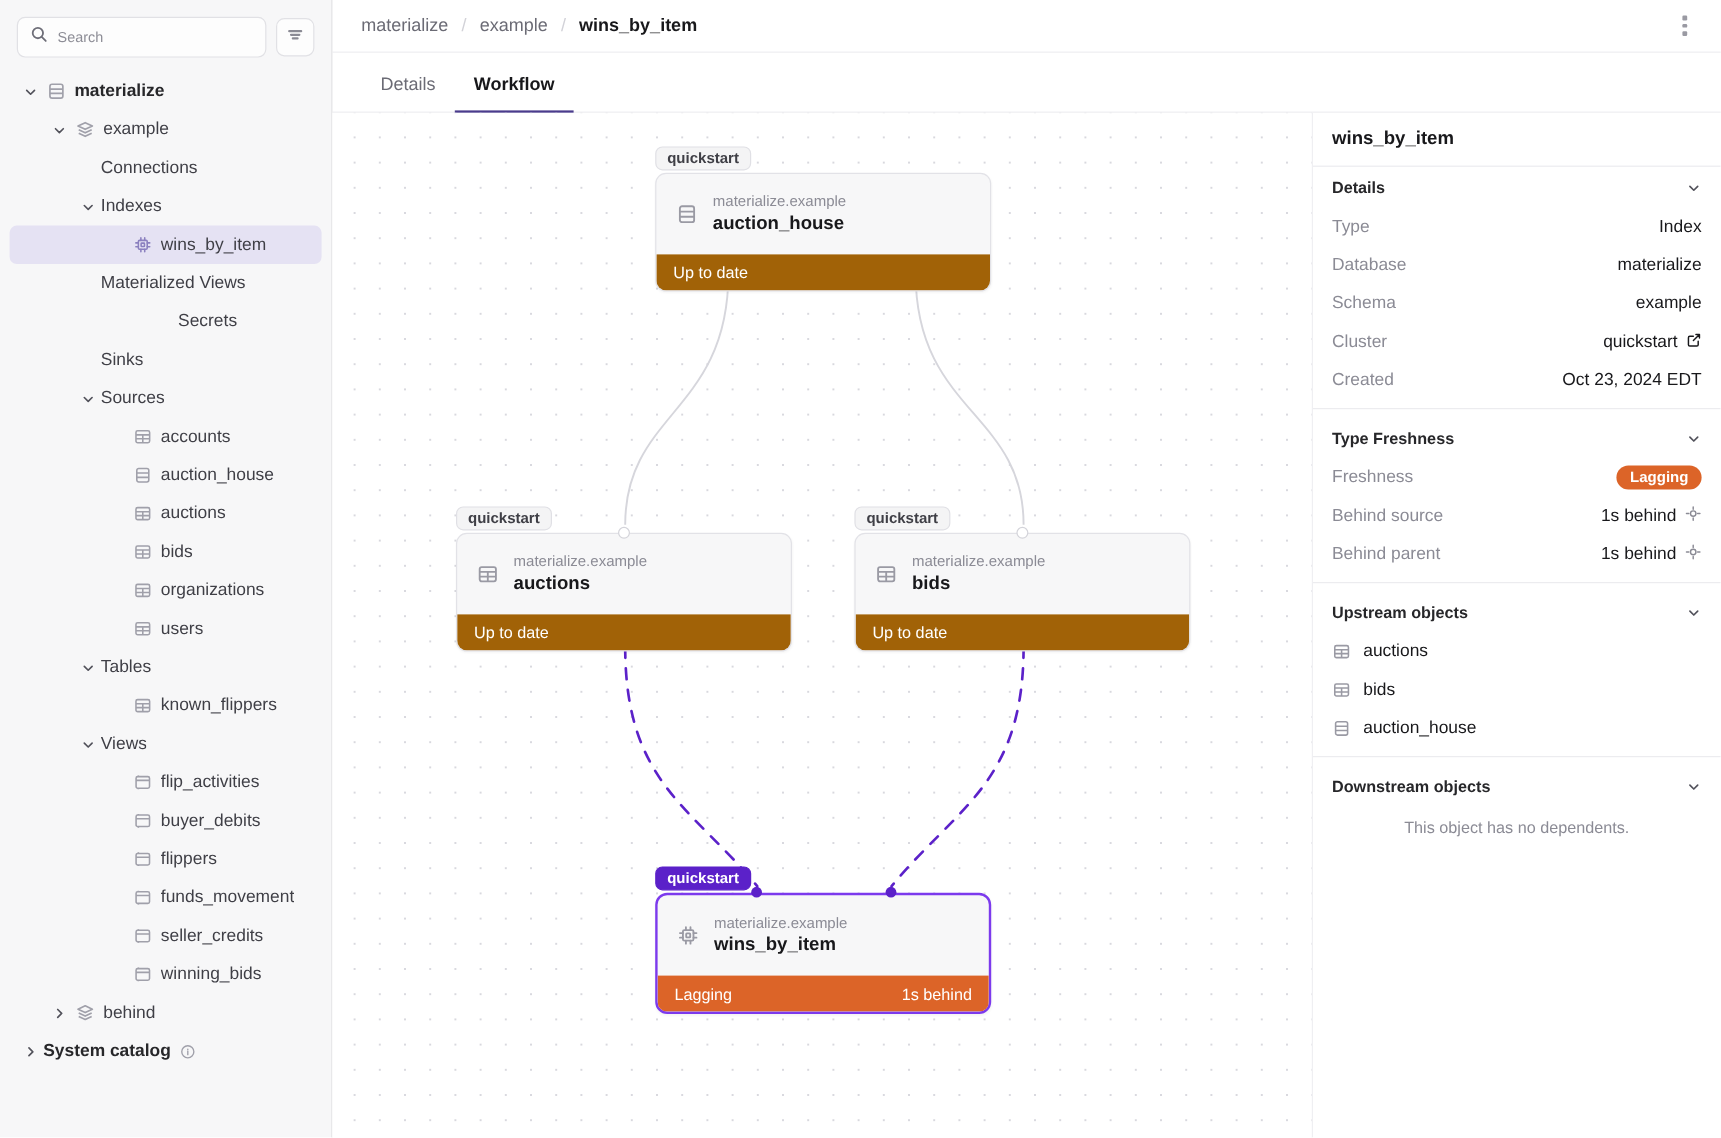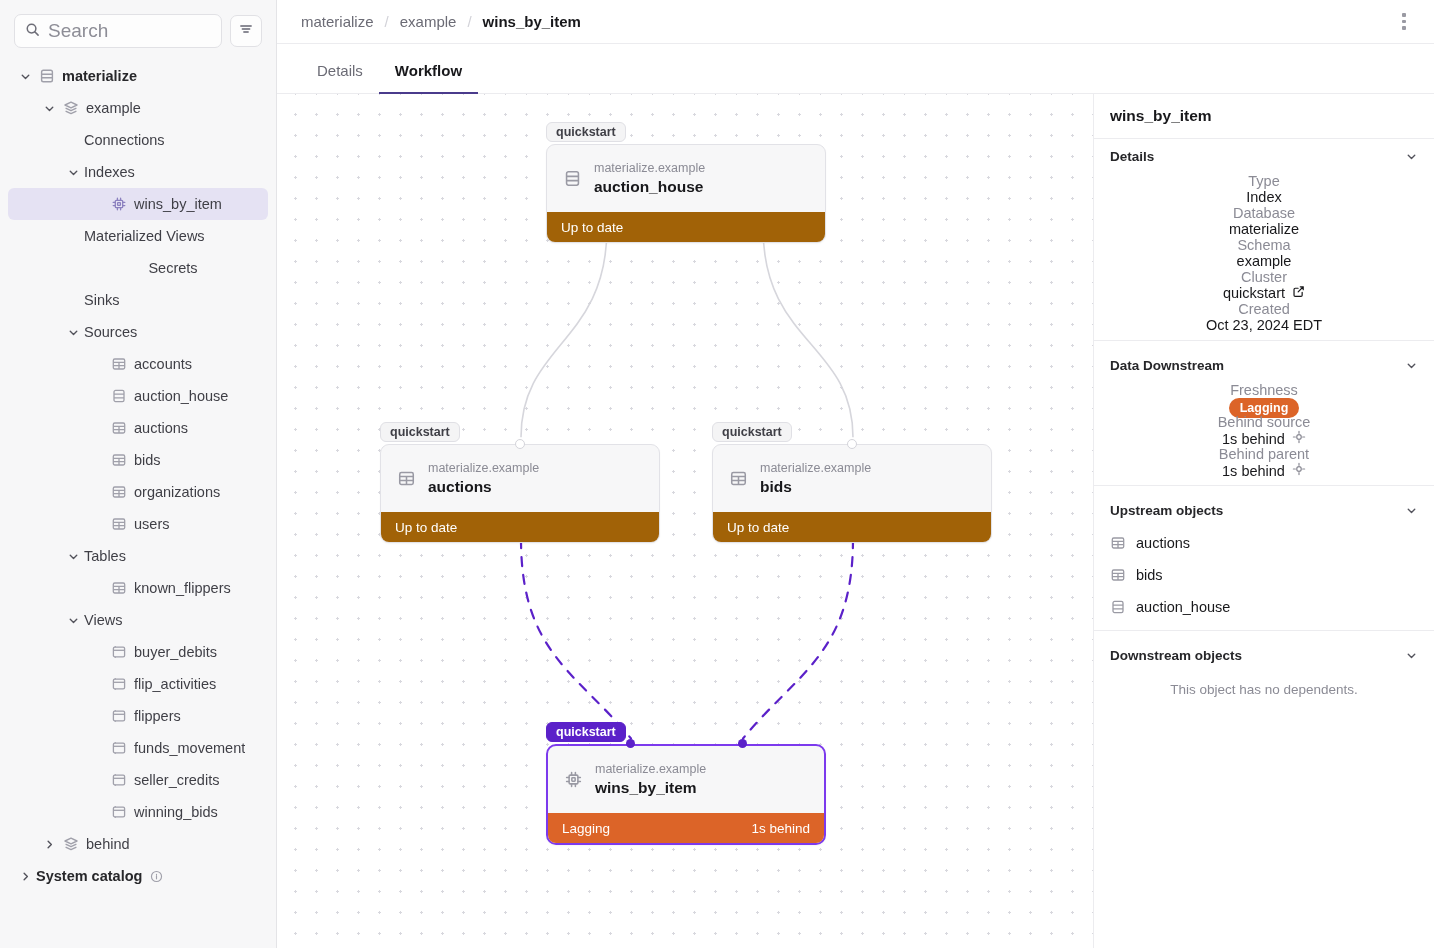--- a/index.html
+++ b/index.html
@@ -28,21 +28,21 @@
   }
   .search-box {
     flex: 1 1 auto;
     height: 34px;
     background: #fdfdfd;
     border: 1px solid #e1e1e5;
     border-radius: 7px;
     display: flex; align-items: center;
     padding: 0 10px; gap: 8px;
   }
-  .search-box .ph { color: #8d8d96; font-size: 19px; }
+  .search-box .ph { color: #8d8d96; font-size: 12px; }
   .filter-btn {
     width: 32px; height: 32px;
     background: #fdfdfd;
     border: 1px solid #e1e1e5;
     border-radius: 7px;
     display: flex; align-items: center; justify-content: center;
   }
   .tree { padding: 4px 0 0 0; }
   .trow {
     display: flex; align-items: center;
@@ -163,21 +163,21 @@
     padding: 0 16px; font-size: 15.5px; font-weight: 600; color: #18181b;
     border-bottom: 1px solid #ececef;
   }
   .sec-head {
     height: 34px; display: flex; align-items: center; justify-content: space-between;
     padding: 0 16px; font-size: 13.5px; font-weight: 700; color: #27272a;
   }
   .sec-head .chev { color: #52525b; display: flex; }
   .prow {
     display: flex; align-items: center; justify-content: space-between;
-    padding: 0 16px; height: 32px; font-size: 14.5px; flex-direction: column;
+    padding: 0 16px; height: 32px; font-size: 14.5px;
   }
   .prow .k { color: #8b8b95; }
   .prow .v { color: #18181b; display: flex; align-items: center; gap: 7px; }
   .badge-lag {
     background: #dc6428; color: #fff; font-size: 12.5px; font-weight: 600;
     border-radius: 11px; padding: 3px 11px;
   }
   .divider { height: 1px; background: #ececef; margin: 7px 0; }
   .orow {
     display: flex; align-items: center; gap: 10px;
@@ -373,32 +373,32 @@
         </div>
         <div class="trow" style="padding-left: 78px;">
           <span class="chev empty"></span>
           <span class="ic">
             <svg width="16" height="16" viewBox="0 0 16 16" fill="none" stroke="#a0a0aa" stroke-width="1.3">
               <rect x="2.4" y="3.2" width="11.2" height="9.6" rx="1.4"></rect>
               <path d="M2.4 6.3h11.2"></path>
               <path d="M4.3 3.2v-0.9M4.3 12.8v0.9"></path>
             </svg>
           </span>
-          <span class="lbl">buyer_debits</span>
+          <span class="lbl">flip_activities</span>
         </div>
         <div class="trow" style="padding-left: 78px;">
           <span class="chev empty"></span>
           <span class="ic">
             <svg width="16" height="16" viewBox="0 0 16 16" fill="none" stroke="#a0a0aa" stroke-width="1.3">
               <rect x="2.4" y="3.2" width="11.2" height="9.6" rx="1.4"></rect>
               <path d="M2.4 6.3h11.2"></path>
               <path d="M4.3 3.2v-0.9M4.3 12.8v0.9"></path>
             </svg>
           </span>
-          <span class="lbl">flip_activities</span>
+          <span class="lbl">buyer_debits</span>
         </div>
         <div class="trow" style="padding-left: 78px;">
           <span class="chev empty"></span>
           <span class="ic">
             <svg width="16" height="16" viewBox="0 0 16 16" fill="none" stroke="#a0a0aa" stroke-width="1.3">
               <rect x="2.4" y="3.2" width="11.2" height="9.6" rx="1.4"></rect>
               <path d="M2.4 6.3h11.2"></path>
               <path d="M4.3 3.2v-0.9M4.3 12.8v0.9"></path>
             </svg>
           </span>
@@ -641,21 +641,21 @@
               <span class="k">Created</span>
      <span class="v">
        <span>Oct 23, 2024 EDT</span>
      </span>
             </div>
           </div>
 
         <div class="divider"></div>
 
         <div class="sec-head">
-          <span>Data Downstream</span>
+          <span>Type Freshness</span>
           <span class="chev">
             <svg width="13" height="13" viewBox="0 0 16 16" fill="none" stroke="#52525b" stroke-width="1.7" stroke-linecap="round" stroke-linejoin="round">
                 <path d="M4 6.5L8 10.5L12 6.5"></path>
               </svg>
           </span>
         </div>
         <div id="freshness-rows">
             <div class="prow">
               <span class="k">Freshness</span>
      <span class="v">

